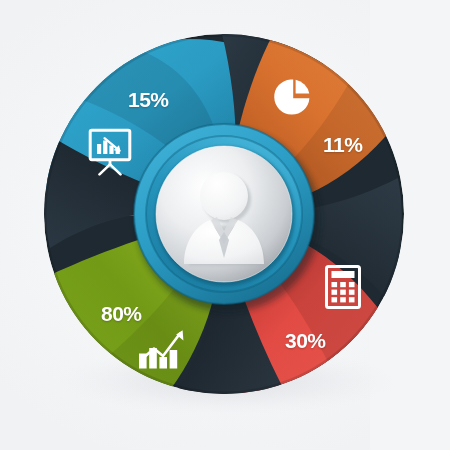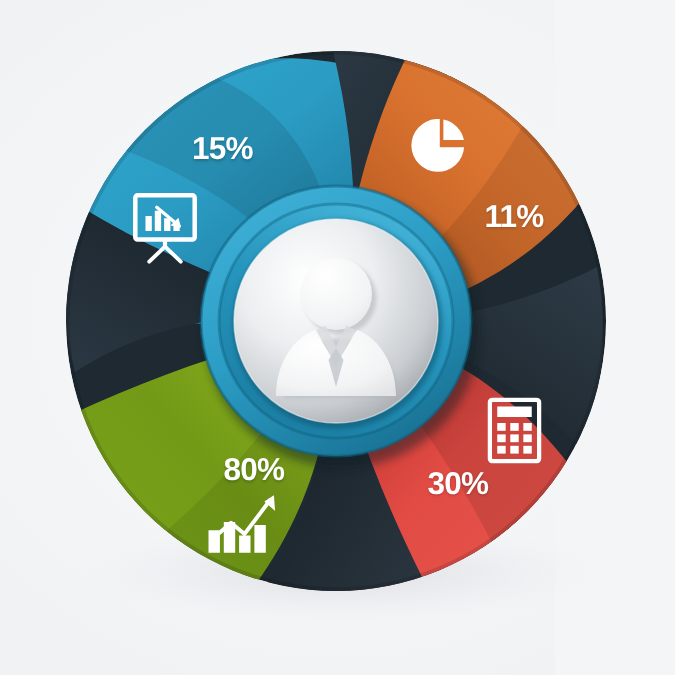--- a/index.html
+++ b/index.html
@@ -35,22 +35,22 @@
     font-weight: bold;
     font-size: 21px;
     letter-spacing: -0.5px;
     line-height: 1;
     text-shadow: 0 1px 2px rgba(0,0,0,0.22);
     white-space: nowrap;
     user-select: none;
   }
   #pct-15 { left: 128px; top: 89px; }
   #pct-50 { left: 323px; top: 134px; }
-  #pct-30 { left: 285px; top: 312px; text-align: center; }
-  #pct-80 { left: 101px; top: 303px; margin-left: 48px; }
+  #pct-30 { left: 285px; top: 330px; text-align: center; }
+  #pct-80 { left: 101px; top: 303px; }
   .icon-holder {
     position: absolute;
     user-select: none;
   }
   #icon-presentation { left: 88px; top: 128px; width: 44px; height: 48px; }
   #icon-pie         { left: 272px; top: 77px;  width: 40px; height: 40px; }
   #icon-calculator  { left: 325px; top: 265px; width: 36px; height: 44px; }
   #icon-growth      { left: 138px; top: 327px; width: 50px; height: 42px; }
   .sr {
     position: absolute;

